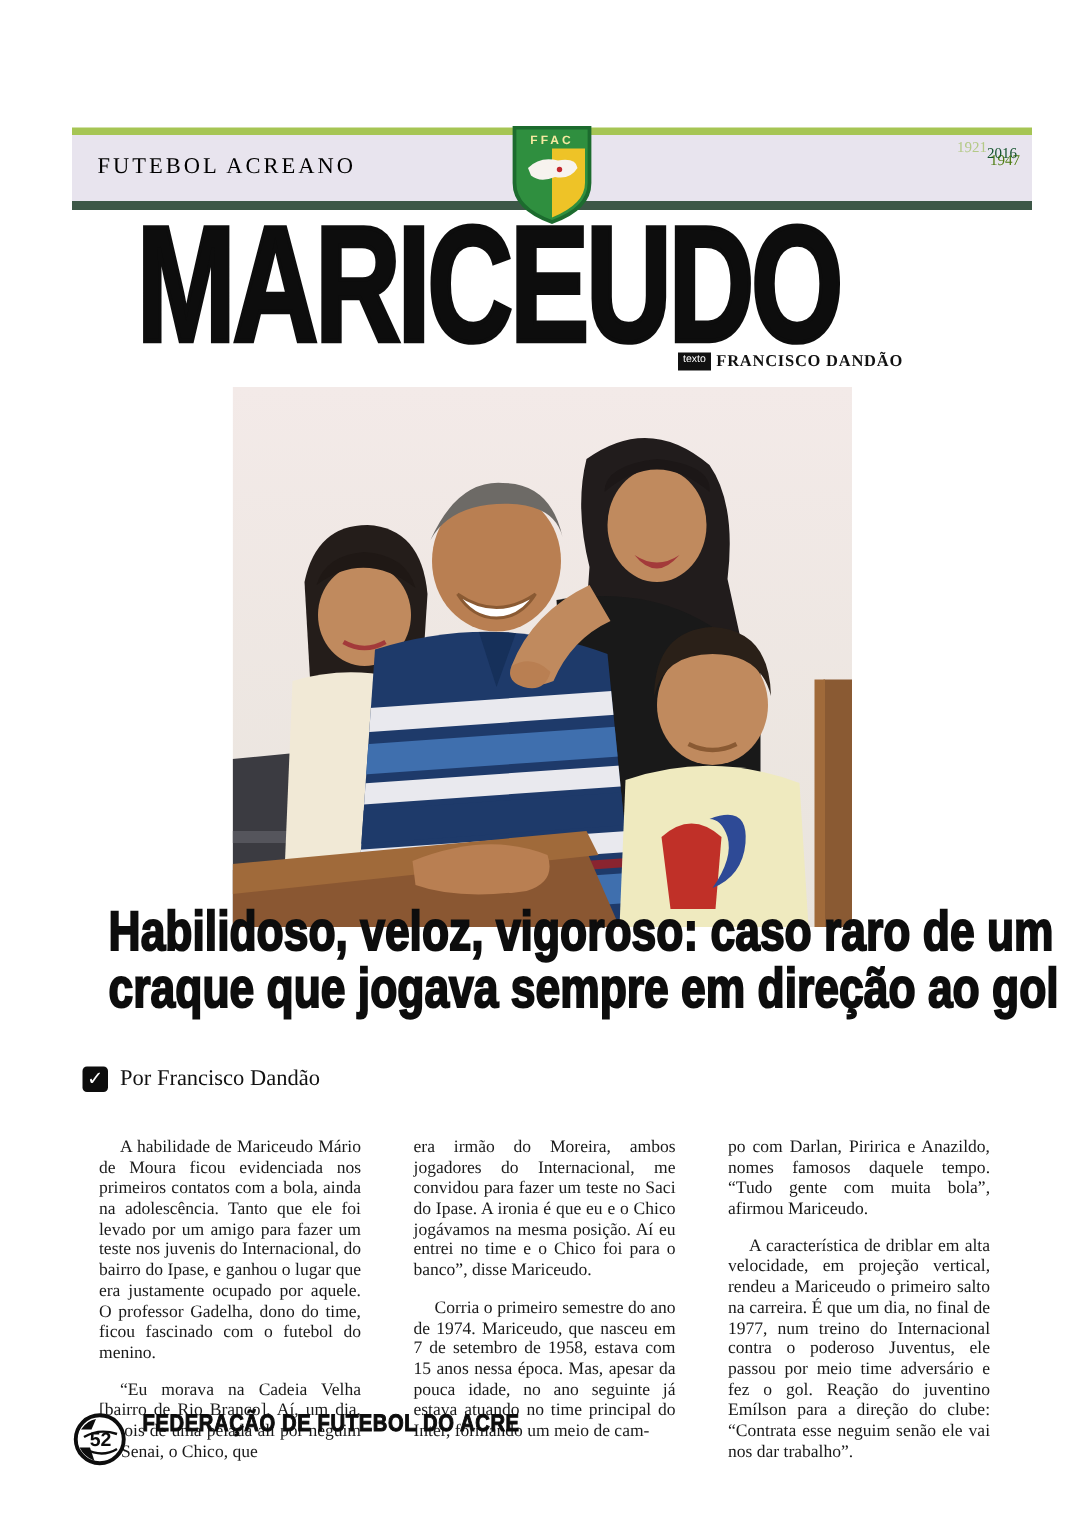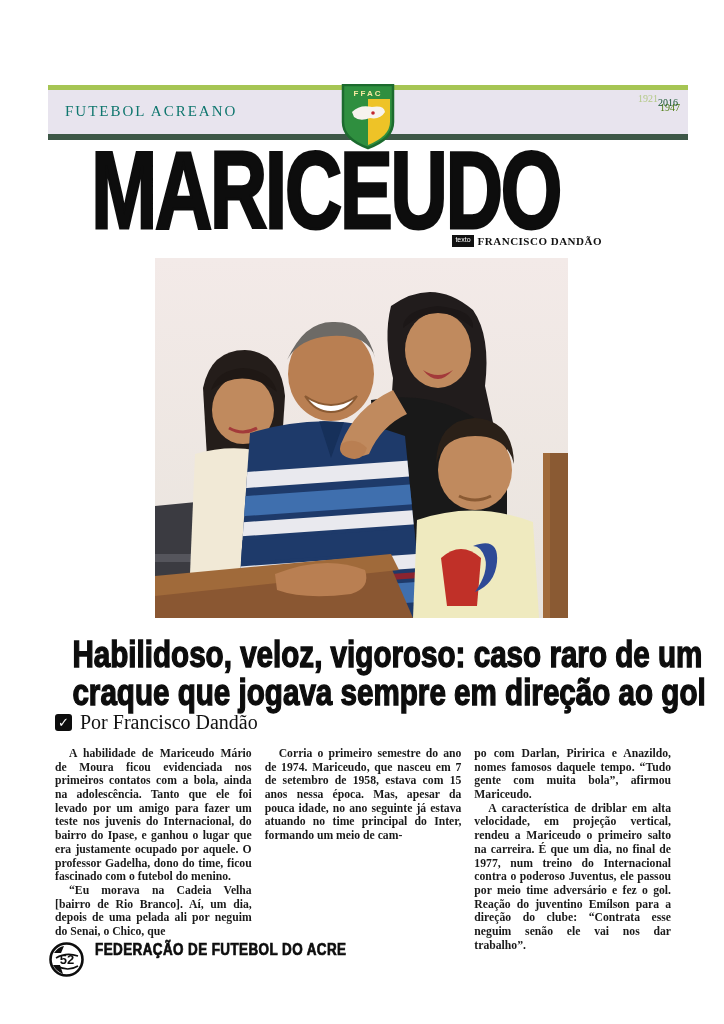--- a/index.html
+++ b/index.html
@@ -5,21 +5,21 @@
   html,body{margin:0;padding:0;}
   body{width:724px;height:1024px;background:#ffffff;position:relative;
        font-family:"Liberation Serif", serif;color:#111;overflow:hidden;}
 
   
   .band{position:absolute;left:48px;top:85px;width:640px;}
   .bar-light{height:5px;background:#a6c554;}
   .band-mid{height:44px;background:#e8e4ee;position:relative;}
   .bar-dark{height:6px;background:#3d5747;}
   .section-label{position:absolute;left:17px;top:13px;font-size:15px;
-       letter-spacing:2px;color:#0f766e;}
+       letter-spacing:2px;color:#000000;}
   .years{position:absolute;right:8px;top:1px;width:70px;height:54px;font-size:10px;}
   .years span{position:absolute;line-height:13px;}
   .yr1{color:#b4c987;right:22px;top:1px;}
   .yr2{color:#4d7c0f;right:0;top:10px;}
   .yr3{color:#14532d;right:2px;top:5px;}
   .shield{position:absolute;left:292px;top:-1px;}
 
   
   .title-wrap{position:absolute;left:0;top:142px;width:608px;text-align:center;height:100px;}
   .title{display:inline-block;font-family:"Liberation Sans",sans-serif;font-weight:900;
@@ -28,35 +28,35 @@
 
   .byline{position:absolute;right:122px;top:235px;display:flex;gap:4px;}
   .byline .tag{background:#111;color:#fff;font-family:"Liberation Sans",sans-serif;
        font-size:7px;padding:1px 3px;line-height:1;}
   .byline .name{font-weight:bold;font-size:11px;letter-spacing:0.5px;}
 
   
   .photo{position:absolute;left:155px;top:258px;width:413px;height:360px;overflow:hidden;}
 
   
-  .headline{position:absolute;left:0;top:636px;width:724px;text-align:center;}
+  .headline{position:absolute;left:0;top:602px;width:724px;text-align:center;}
   .headline .hl{display:block;font-family:"Liberation Sans",sans-serif;font-weight:900;
        font-size:37px;line-height:1.02;color:#0d0d0d;-webkit-text-stroke:1.4px #0d0d0d;
        transform:scaleX(0.80);transform-origin:50% 50%;white-space:nowrap;}
 
   
   .author-row{position:absolute;left:55px;top:711px;display:flex;align-items:center;gap:8px;}
   .check-box{width:17px;height:17px;background:#0d0d0d;border-radius:3px;color:#fff;
        font-size:13px;line-height:17px;text-align:center;font-family:"DejaVu Sans",sans-serif;}
-  .author-name{font-size:20px;}
+  .author-name{font-size:15px;}
 
   
   .article{position:absolute;left:55px;top:747px;width:616px;display:flex;gap:13px;}
   .col{flex:1;font-size:11.7px;line-height:1.17;text-align:justify;color:#1a1a1a;}
-  .col p{margin:0;font-weight:bold;}
+  .col p{margin:11px;}
   .col p.indent{text-indent:14px;}
 
   
   .footer{position:absolute;left:48px;top:941px;display:flex;gap:10px;}
   .footer-label{font-family:"Liberation Sans",sans-serif;font-weight:900;font-size:16px;
        letter-spacing:0.5px;color:#0d0d0d;-webkit-text-stroke:0.7px #0d0d0d;
        transform:scaleX(0.84);transform-origin:0 50%;white-space:nowrap;}
 </style>
 </head>
 <body>
@@ -167,20 +167,21 @@
     <span class="check-box">✓</span>
     <span class="author-name">Por Francisco Dandão</span>
   </div>
 
   <div class="article">
     <div class="col">
       <p class="indent">A habilidade de Mariceudo Mário de Moura ficou evidenciada nos primeiros contatos com a bola, ainda na adolescência. Tanto que ele foi levado por um amigo para fazer um teste nos juvenis do Internacional, do bairro do Ipase, e ganhou o lugar que era justamente ocupado por aquele. O professor Gadelha, dono do time, ficou fascinado com o futebol do menino.</p>
       <p class="indent">“Eu morava na Cadeia Velha [bairro de Rio Branco]. Aí, um dia, depois de uma pelada ali por neguim do Senai, o Chico, que</p>
     </div>
     <div class="col">
+      <p>era irmão do Moreira, ambos jogadores do Internacional, me convidou para fazer um teste no Saci do Ipase. A ironia é que eu e o Chico jogávamos na mesma posição. Aí eu entrei no time e o Chico foi para o banco”, disse Mariceudo.</p>
       <p class="indent">Corria o primeiro semestre do ano de 1974. Mariceudo, que nasceu em 7 de setembro de 1958, estava com 15 anos nessa época. Mas, apesar da pouca idade, no ano seguinte já estava atuando no time principal do Inter, formando um meio de cam-</p>
     </div>
     <div class="col">
       <p>po com Darlan, Piririca e Anazildo, nomes famosos daquele tempo. “Tudo gente com muita bola”, afirmou Mariceudo.</p>
       <p class="indent">A característica de driblar em alta velocidade, em projeção vertical, rendeu a Mariceudo o primeiro salto na carreira. É que um dia, no final de 1977, num treino do Internacional contra o poderoso Juventus, ele passou por meio time adversário e fez o gol. Reação do juventino Emílson para a direção do clube: “Contrata esse neguim senão ele vai nos dar trabalho”.</p>
     </div>
   </div>
 
   <div class="footer">
     <svg width="37" height="37" viewBox="0 0 37 37">

